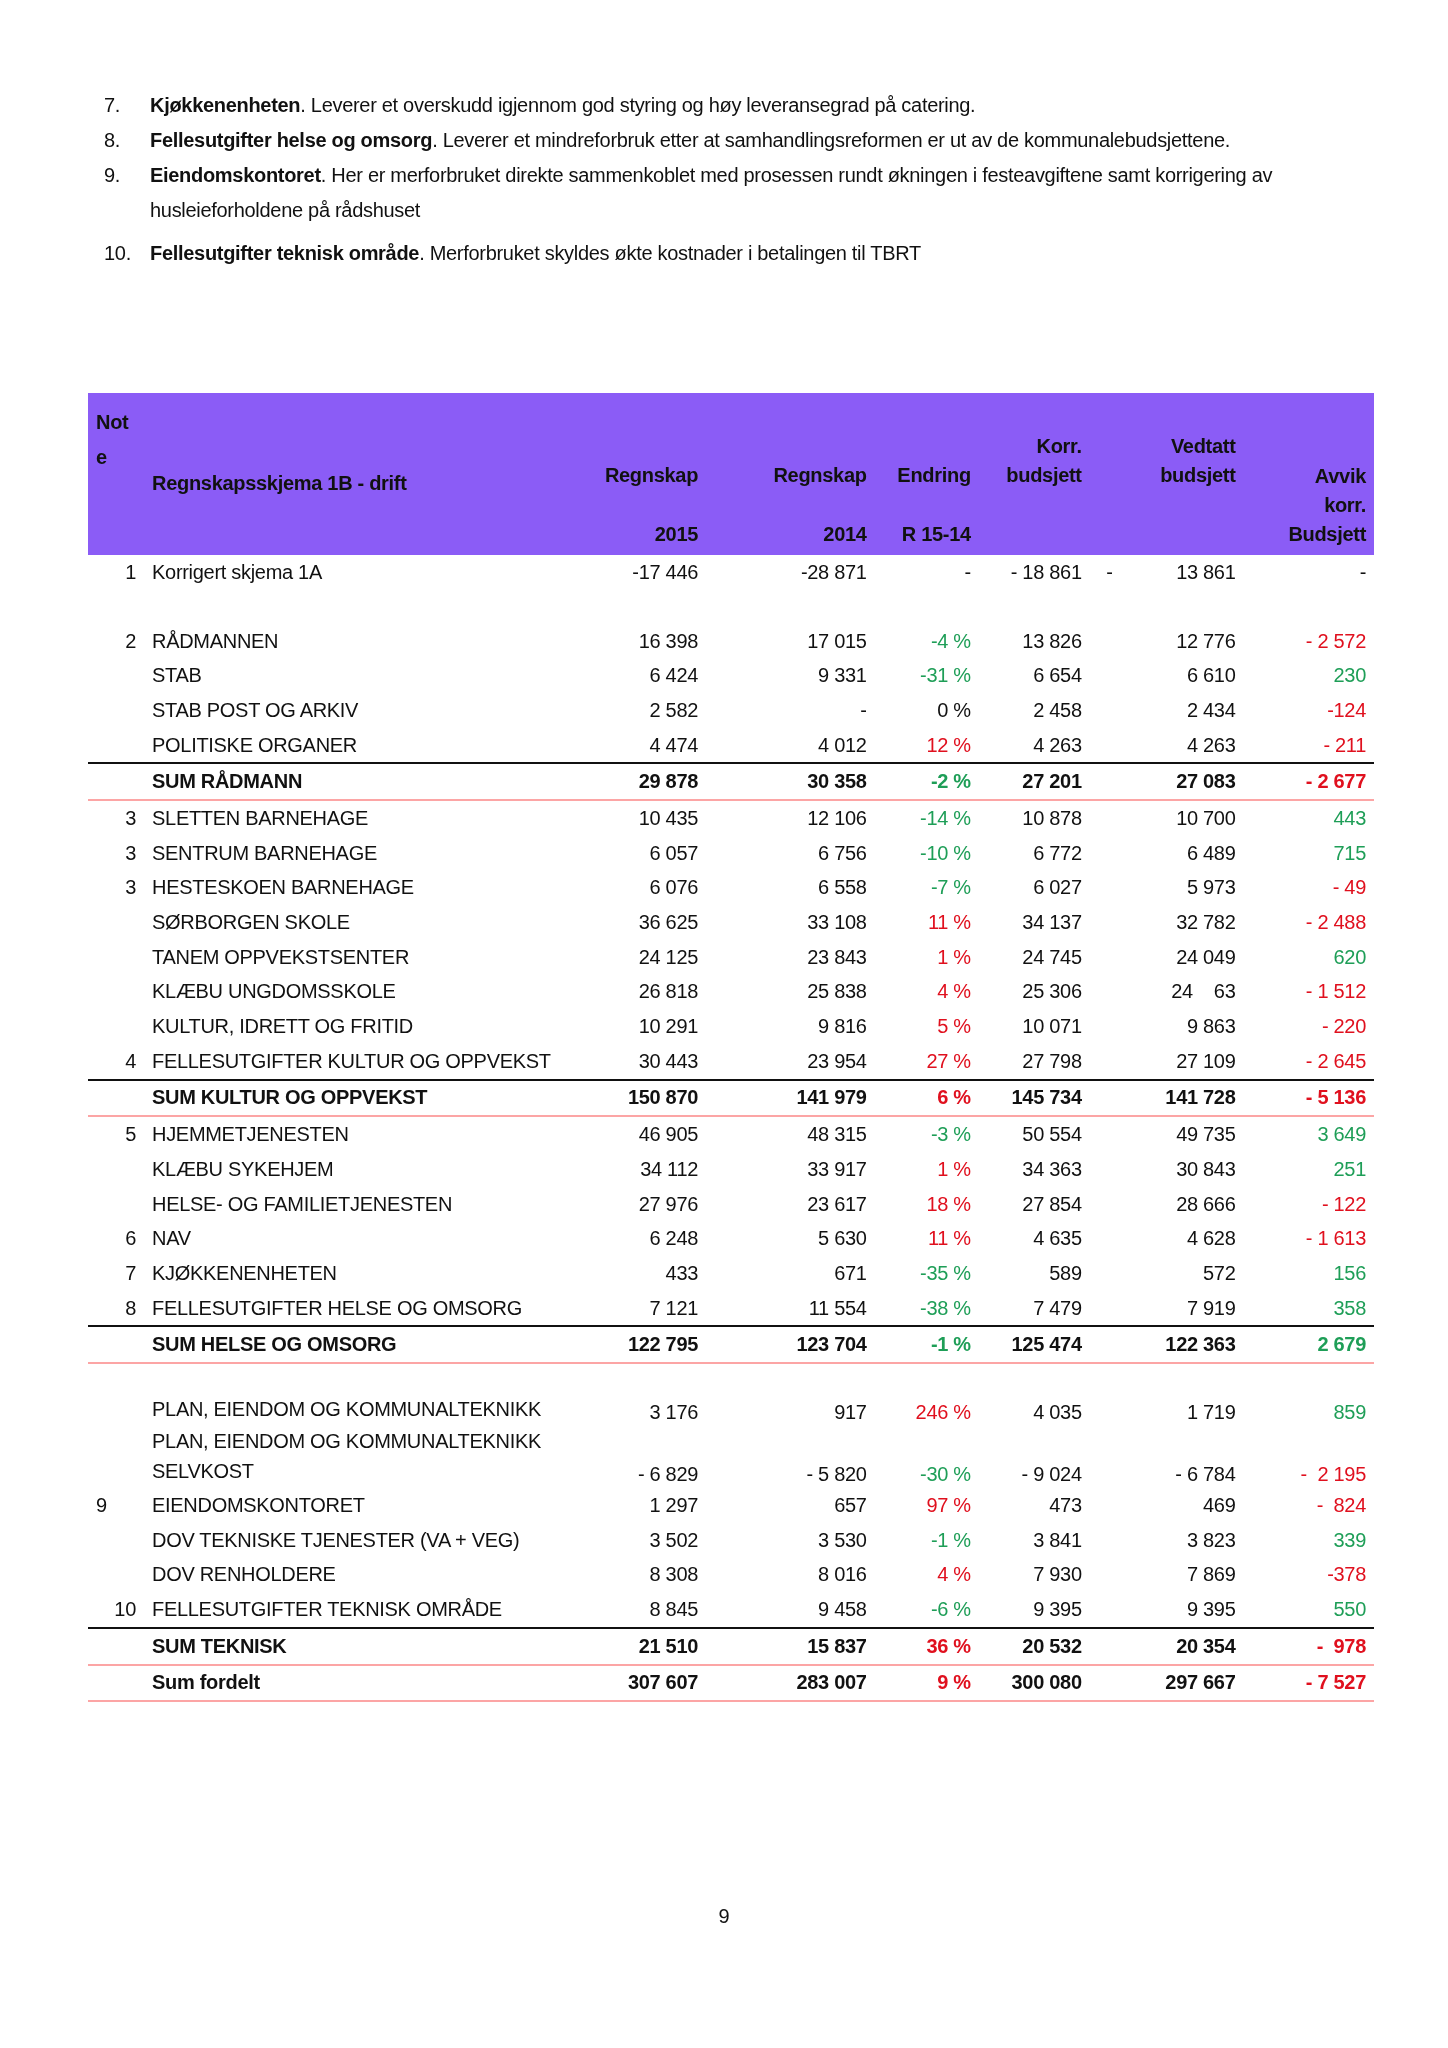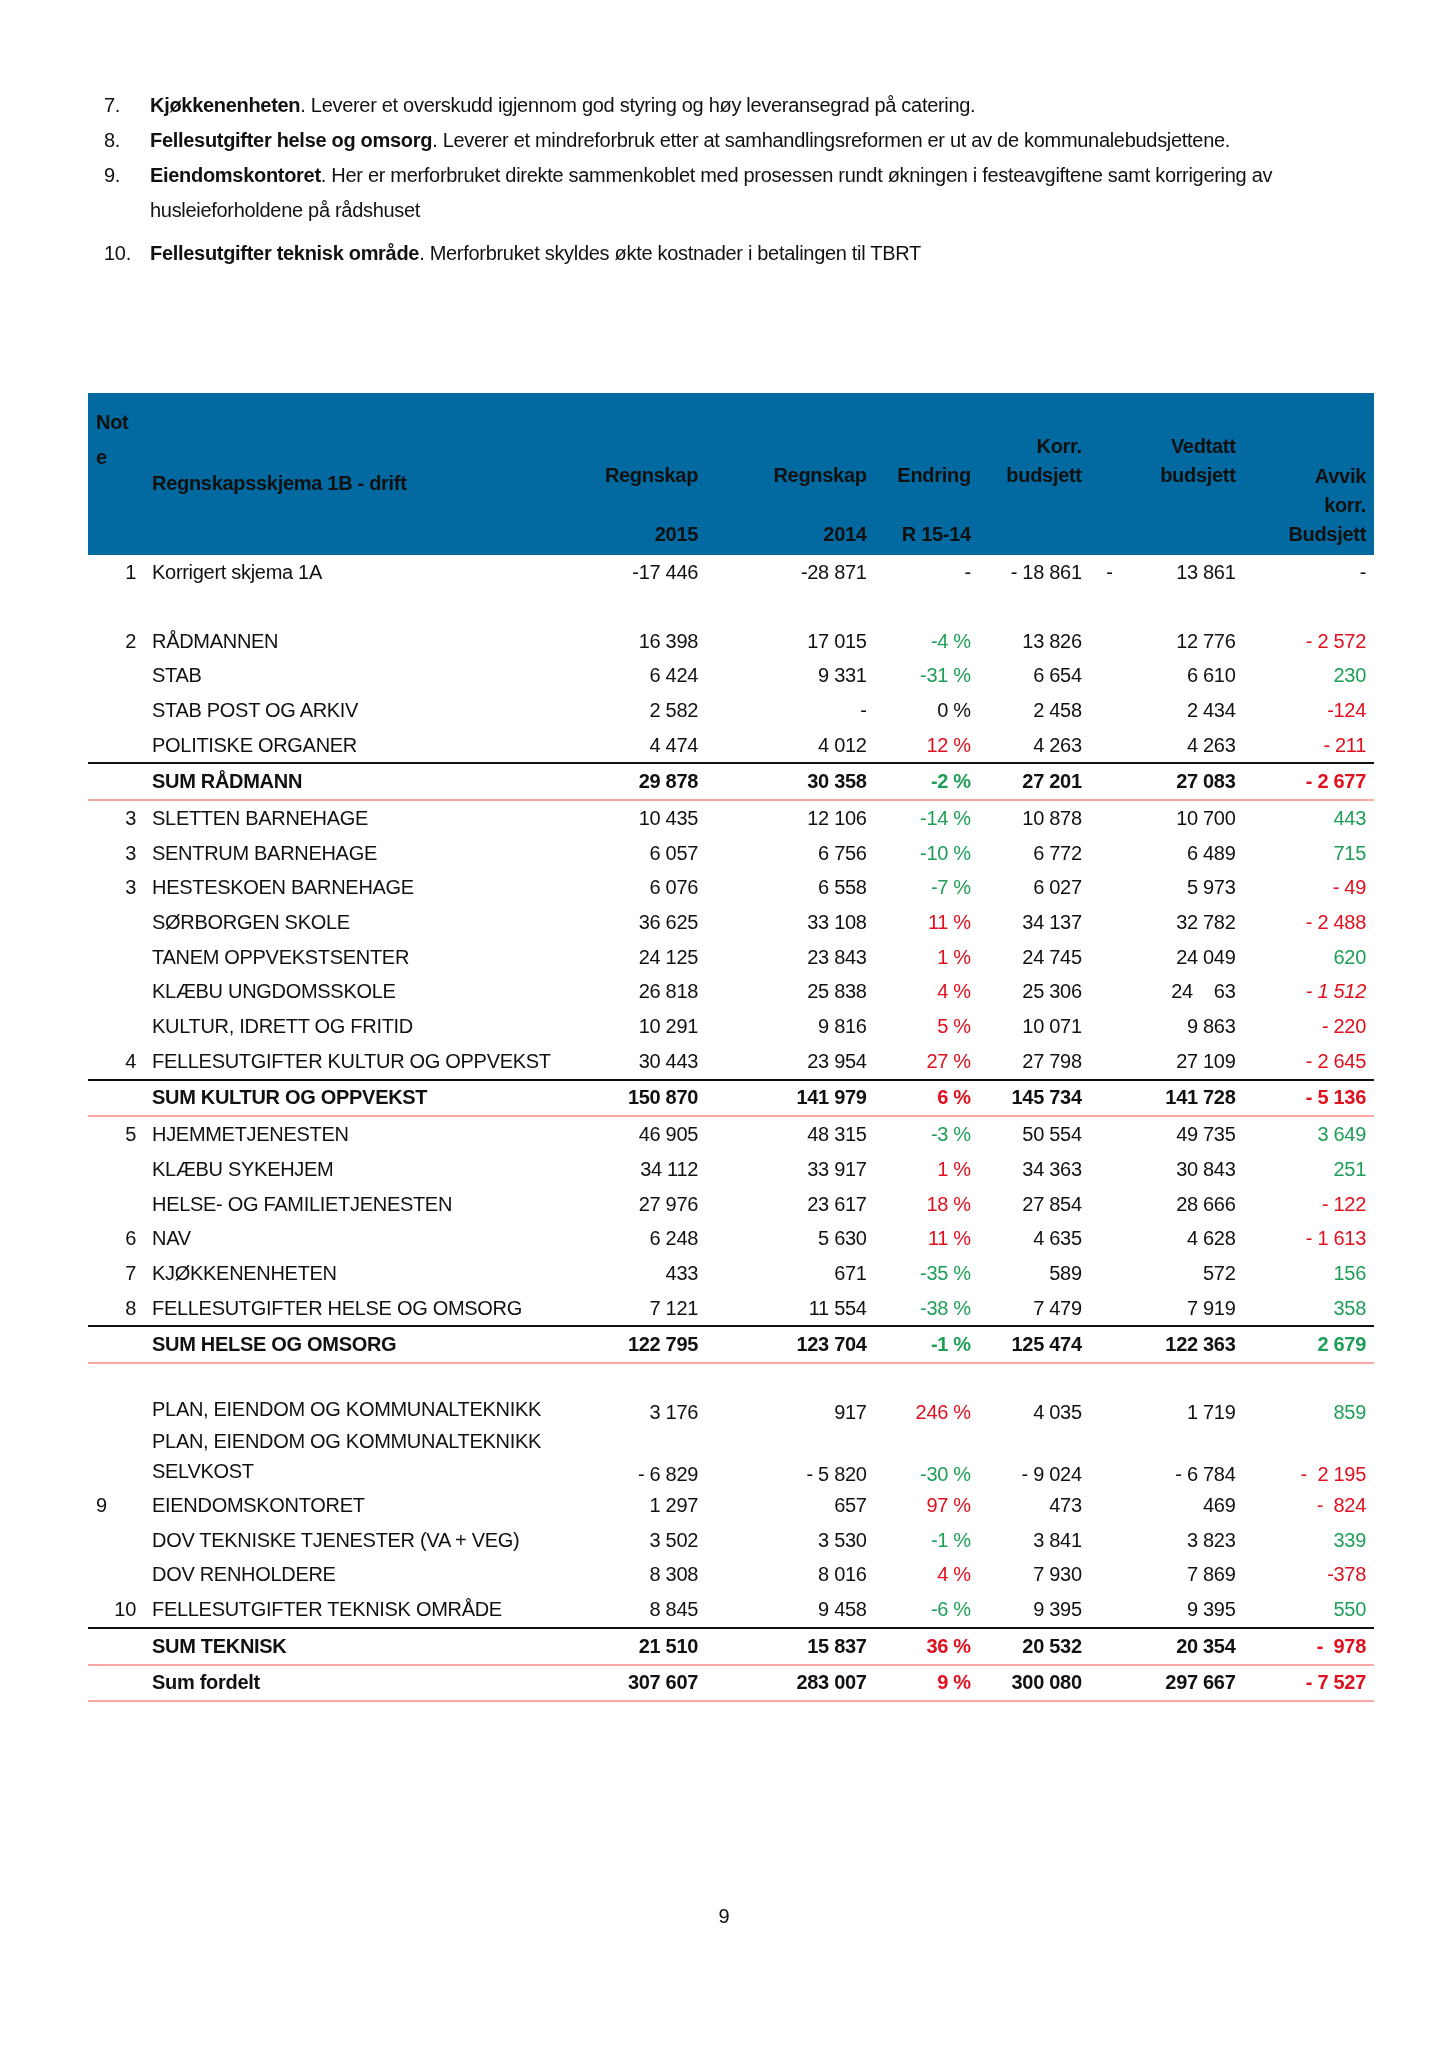--- a/index.html
+++ b/index.html
@@ -6,21 +6,21 @@
   body { width: 1448px; height: 2048px; position: relative; font-family: "Liberation Sans", sans-serif; color: #111; }
   .notes { position: absolute; left: 104px; top: 88px; width: 1240px; font-size: 20px; line-height: 35px; letter-spacing: -0.3px; }
   .note { display: flex; }
   .note .num { width: 46px; flex: none; }
   .note .txt { flex: 1; }
   .note.gap { margin-top: 8px; }
   .note b { font-weight: bold; }
 
   table.budget { position: absolute; left: 88px; top: 393px; width: 1286px; border-collapse: collapse; font-size: 20px; letter-spacing: -0.3px; }
   table.budget td, table.budget th { padding: 0 8px; height: 34.7px; white-space: nowrap; }
-  thead tr.hdr th { background: #0369a1; font-weight: bold; vertical-align: bottom; padding-bottom: 6px; line-height: 29px; }
+  thead tr.hdr th { background: #8b5cf6; font-weight: bold; vertical-align: bottom; padding-bottom: 6px; line-height: 29px; }
   thead tr.hdr th.left { text-align: left; }
   thead tr.hdr th.right { text-align: right; }
   thead tr.hdr { height: 162px; }
   .c-note { width: 42px; text-align: right; }
   .c-note.left-note { text-align: left; }
   .c-name { width: 440px; text-align: left; }
   .c-num { text-align: right; }
   .c-r15 { width: 100px; }
   .c-r14 { width: 168px; }
   .c-chg { width: 92px; }
@@ -208,21 +208,21 @@
         <td class="c-num c-avv green" style="white-space: pre;">620</td>
       </tr>
       <tr class="normal">
         <td class="c-note"></td>
         <td class="c-name">KLÆBU UNGDOMSSKOLE</td>
         <td class="c-num c-r15">26 818</td>
         <td class="c-num c-r14">25 838</td>
         <td class="c-num c-chg red">4 %</td>
         <td class="c-num c-korr">25 306</td>
         <td class="c-num c-ved" style="white-space: pre;">24    63</td>
-        <td class="c-num c-avv red" style="white-space: pre; font-style: italic;">- 1 512</td>
+        <td class="c-num c-avv red" style="white-space: pre;">- 1 512</td>
       </tr>
       <tr class="normal">
         <td class="c-note"></td>
         <td class="c-name">KULTUR, IDRETT OG FRITID</td>
         <td class="c-num c-r15">10 291</td>
         <td class="c-num c-r14">9 816</td>
         <td class="c-num c-chg red">5 %</td>
         <td class="c-num c-korr">10 071</td>
         <td class="c-num c-ved" style="white-space: pre;">9 863</td>
         <td class="c-num c-avv red" style="white-space: pre;">- 220</td>

